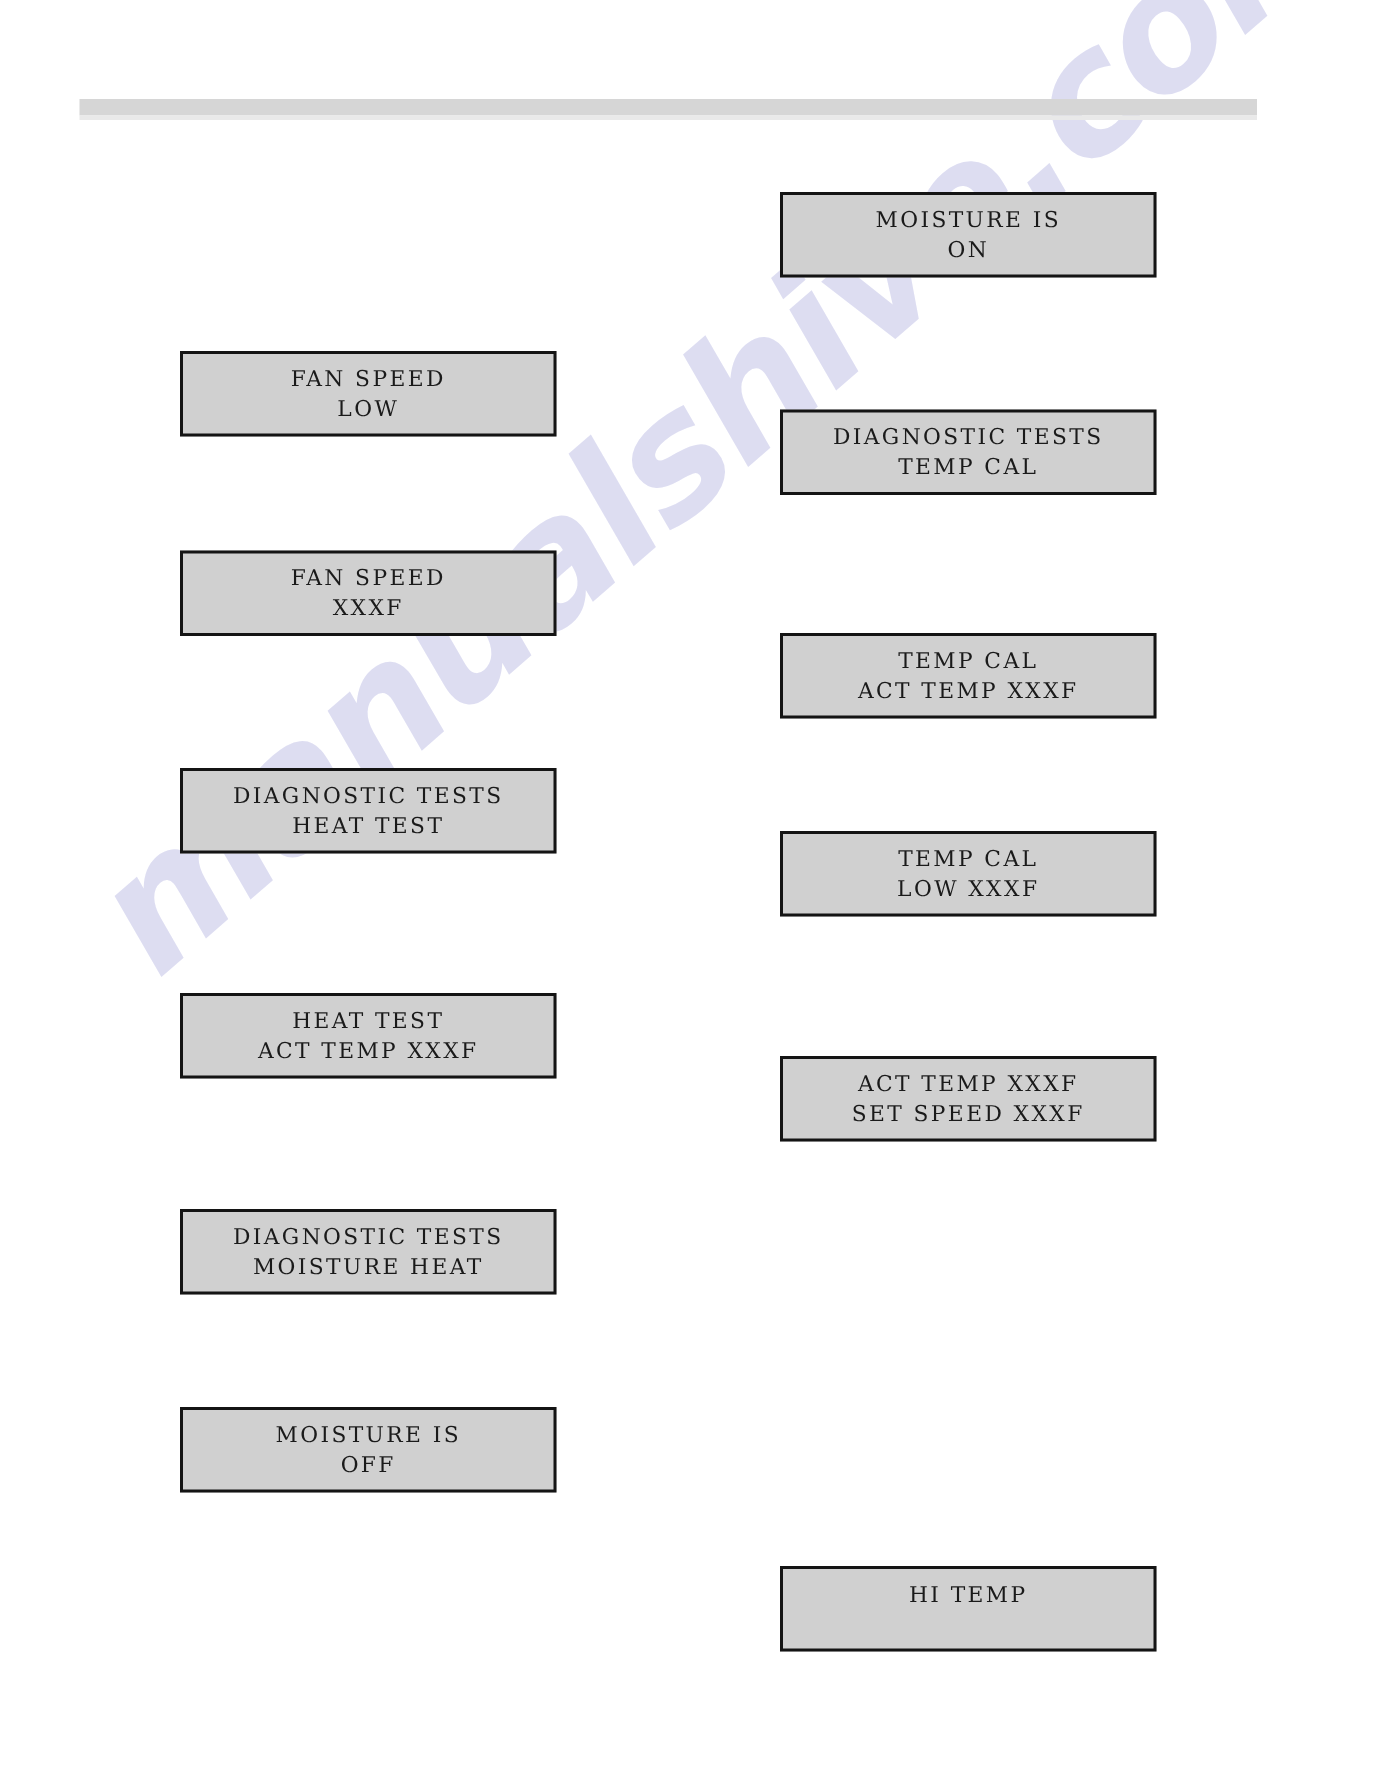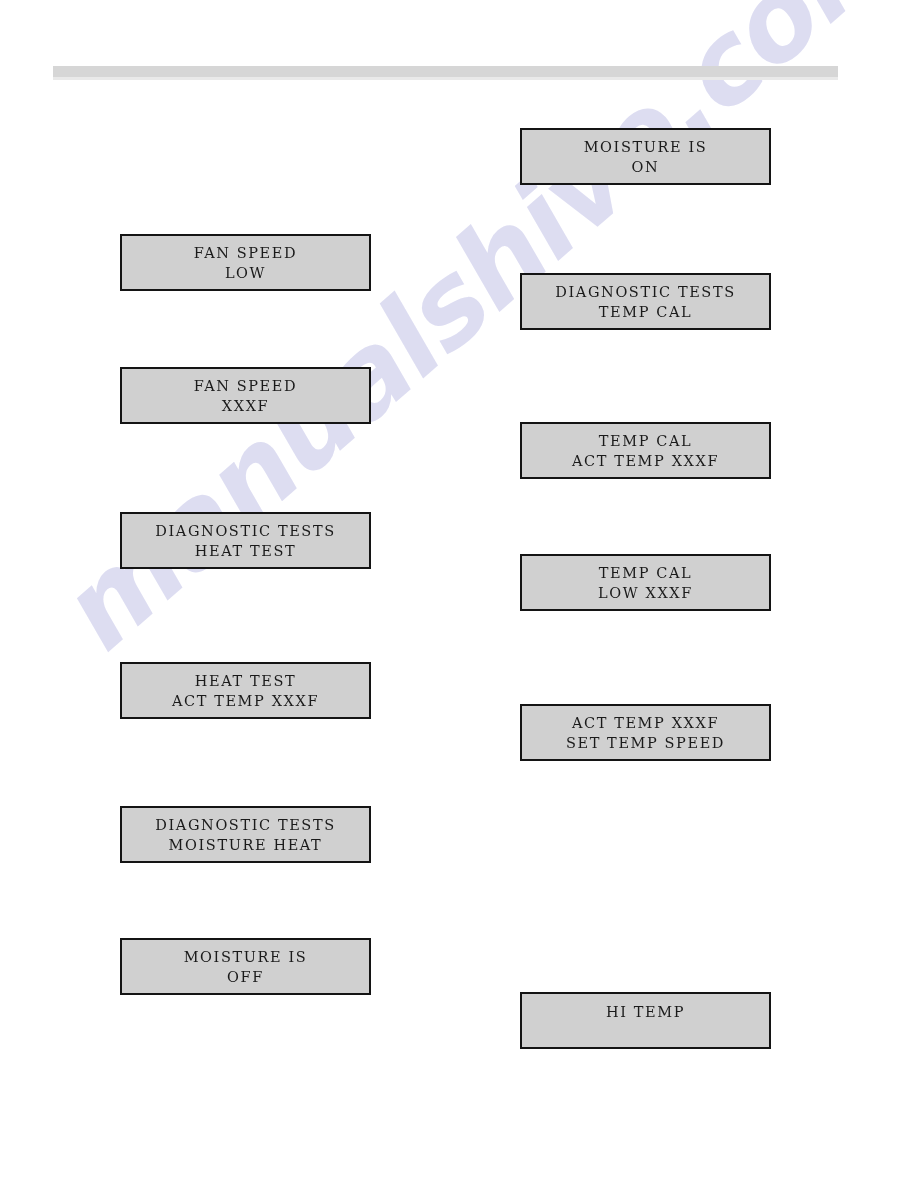--- a/index.html
+++ b/index.html
@@ -149,19 +149,19 @@
   <div class="lcd-line">ACT TEMP XXXF</div>
 </div>
 
 <div class="lcd-panel" style="left:520px; top:554px;">
   <div class="lcd-line">TEMP CAL</div>
   <div class="lcd-line">LOW XXXF</div>
 </div>
 
 <div class="lcd-panel" style="left:520px; top:704px;">
   <div class="lcd-line">ACT TEMP XXXF</div>
-  <div class="lcd-line">SET TEMP SPEED</div>
+  <div class="lcd-line">SET SPEED XXXF</div>
 </div>
 
-<div class="lcd-panel single-line" style="left:520px; top:992px;">
+<div class="lcd-panel single-line" style="left:520px; top:1044px;">
   <div class="lcd-line">HI TEMP</div>
   <div class="lcd-line empty"></div>
 </div>
 
 </body></html>

